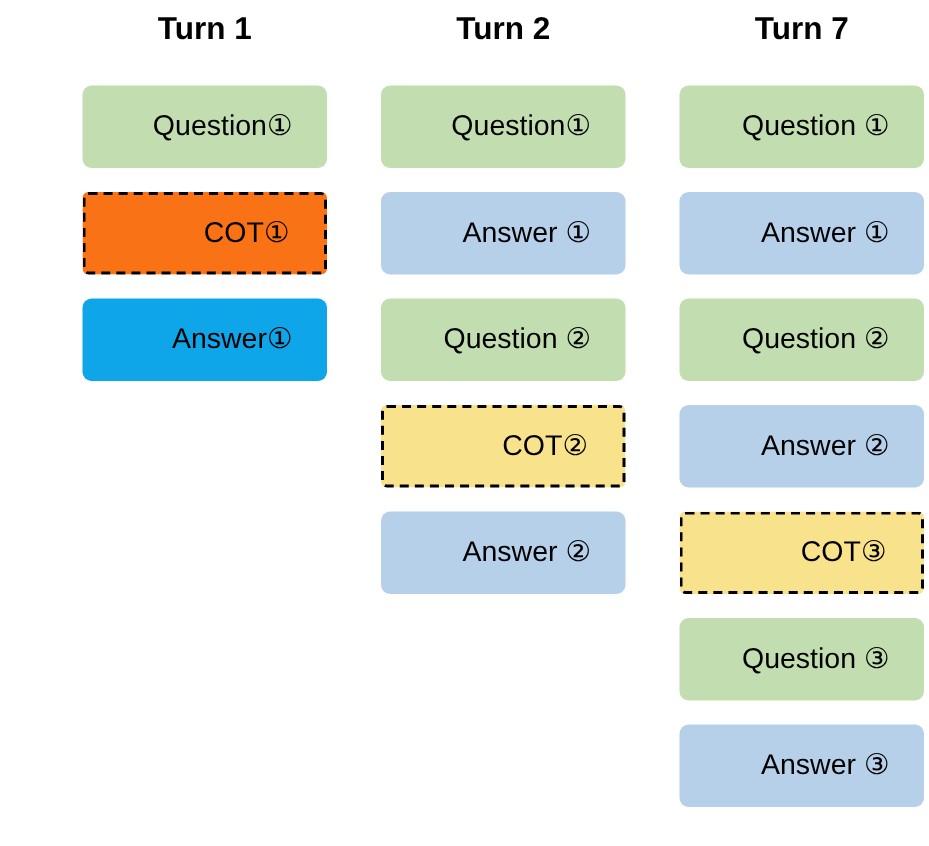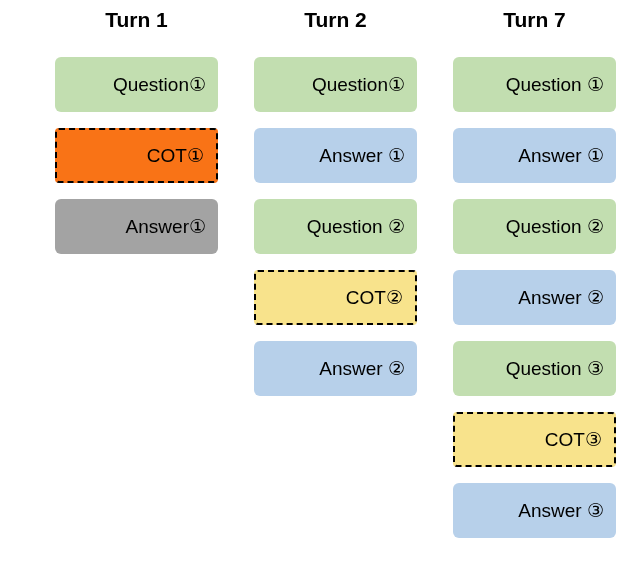--- a/index.html
+++ b/index.html
@@ -36,41 +36,41 @@
     gap: 16px;
   }
   .box {
     box-sizing: border-box;
     width: 163px;
     height: 55px;
     border-radius: 6px;
     display: flex;
     align-items: center;
     justify-content: flex-end;
-    padding-right: 12px;
+    padding-right: 23px;
     font-size: 19px;
     color: #000000;
     white-space: pre;
   }
   .box.cot {
     border: 2px dashed #000000;
     border-radius: 4px;
   }
 </style>
 </head>
 <body>
 
 <div class="canvas">
 
   <div class="col col-1">
     <div class="col-title">Turn 1</div>
     <div class="boxes">
       <div class="box question" style="background: rgb(194, 222, 176);">Question①</div>
       <div class="box cot" style="background: #f97316; border-color: rgb(0, 0, 0);">COT①</div>
-      <div class="box answer" style="background: #a3a3a3;">Answer①</div>
+      <div class="box answer" style="background: #0ea5e9;">Answer①</div>
     </div>
   </div>
 
   <div class="col col-2">
     <div class="col-title">Turn 2</div>
     <div class="boxes">
       <div class="box question" style="background: rgb(194, 222, 176);">Question①</div>
       <div class="box answer" style="background: rgb(183, 208, 234);">Answer ①</div>
       <div class="box question" style="background: rgb(194, 222, 176);">Question ②</div>
       <div class="box cot" style="background: rgb(248, 227, 140); border-color: rgb(0, 0, 0);">COT②</div>
@@ -78,19 +78,19 @@
     </div>
   </div>
 
   <div class="col col-3">
     <div class="col-title">Turn 7</div>
     <div class="boxes">
       <div class="box question" style="background: rgb(194, 222, 176);">Question ①</div>
       <div class="box answer" style="background: rgb(183, 208, 234);">Answer ①</div>
       <div class="box question" style="background: rgb(194, 222, 176);">Question ②</div>
       <div class="box answer" style="background: rgb(183, 208, 234);">Answer ②</div>
+      <div class="box cot" style="background: rgb(248, 227, 140); border-color: rgb(0, 0, 0);">COT③</div>
       <div class="box question" style="background: rgb(194, 222, 176);">Question ③</div>
-      <div class="box cot" style="background: rgb(248, 227, 140); border-color: rgb(0, 0, 0);">COT③</div>
       <div class="box answer" style="background: rgb(183, 208, 234); text-align: right;">Answer ③</div>
     </div>
   </div>
 
 </div>
 
 </body></html>

